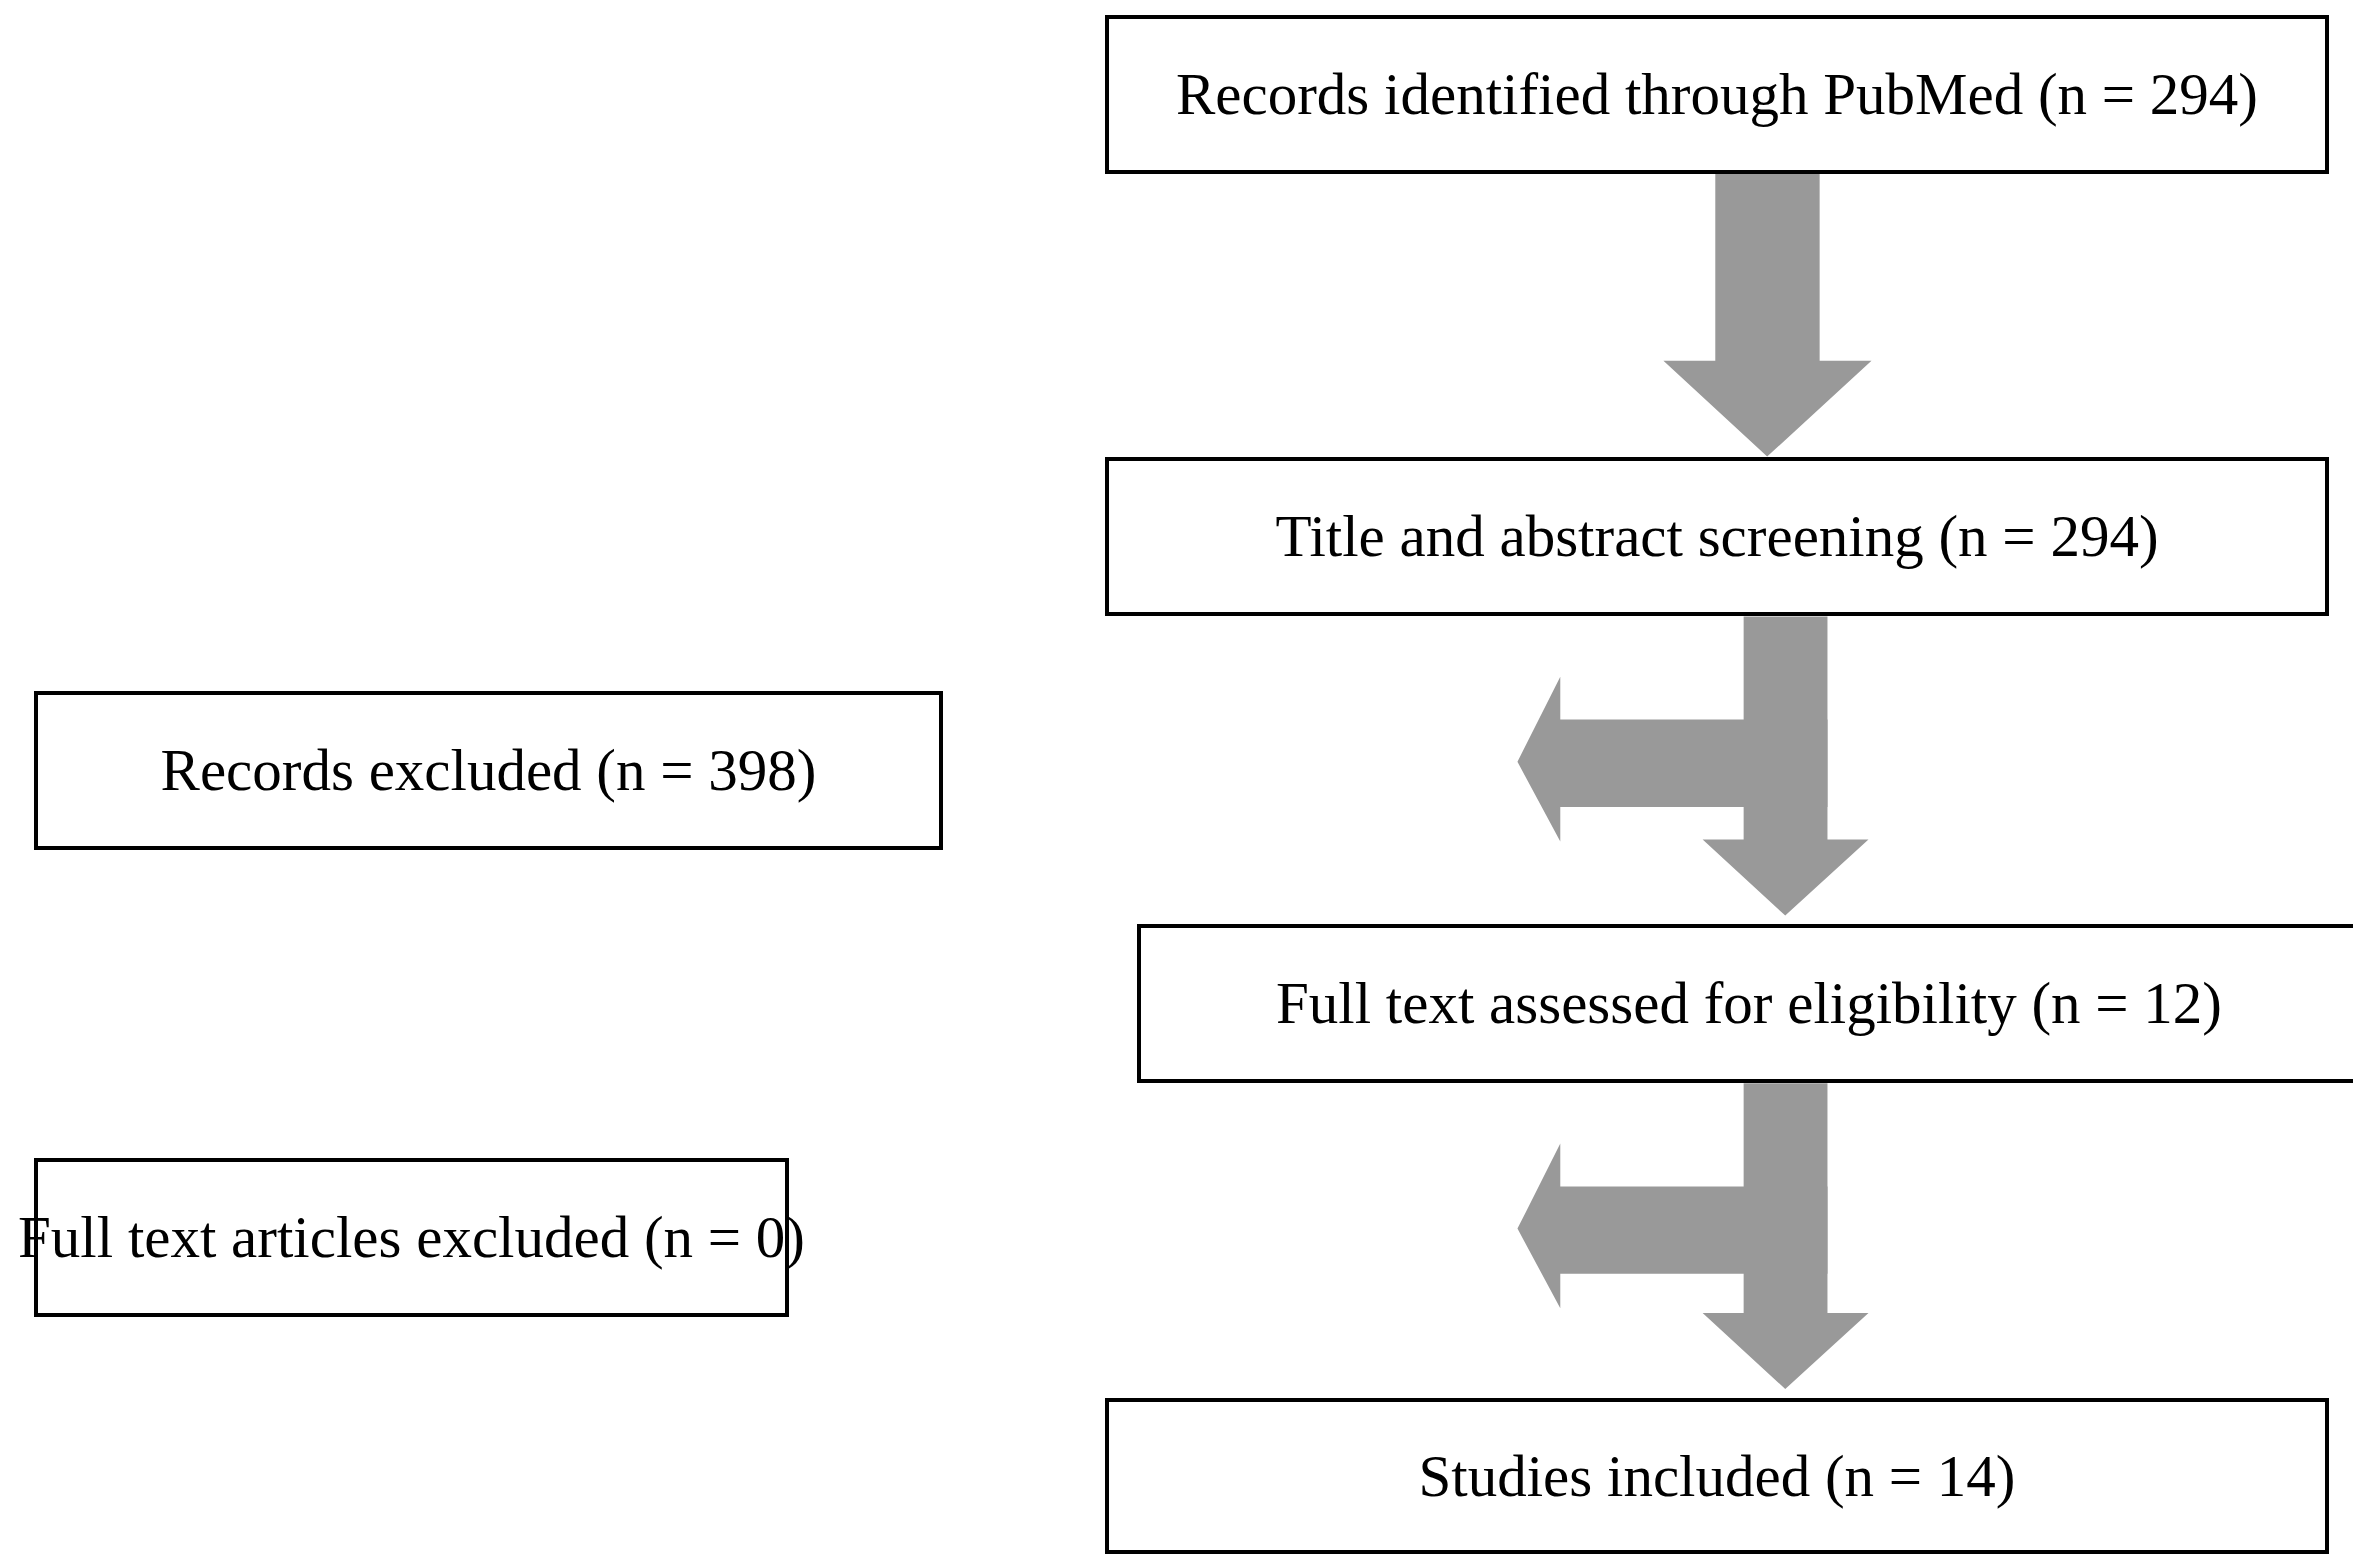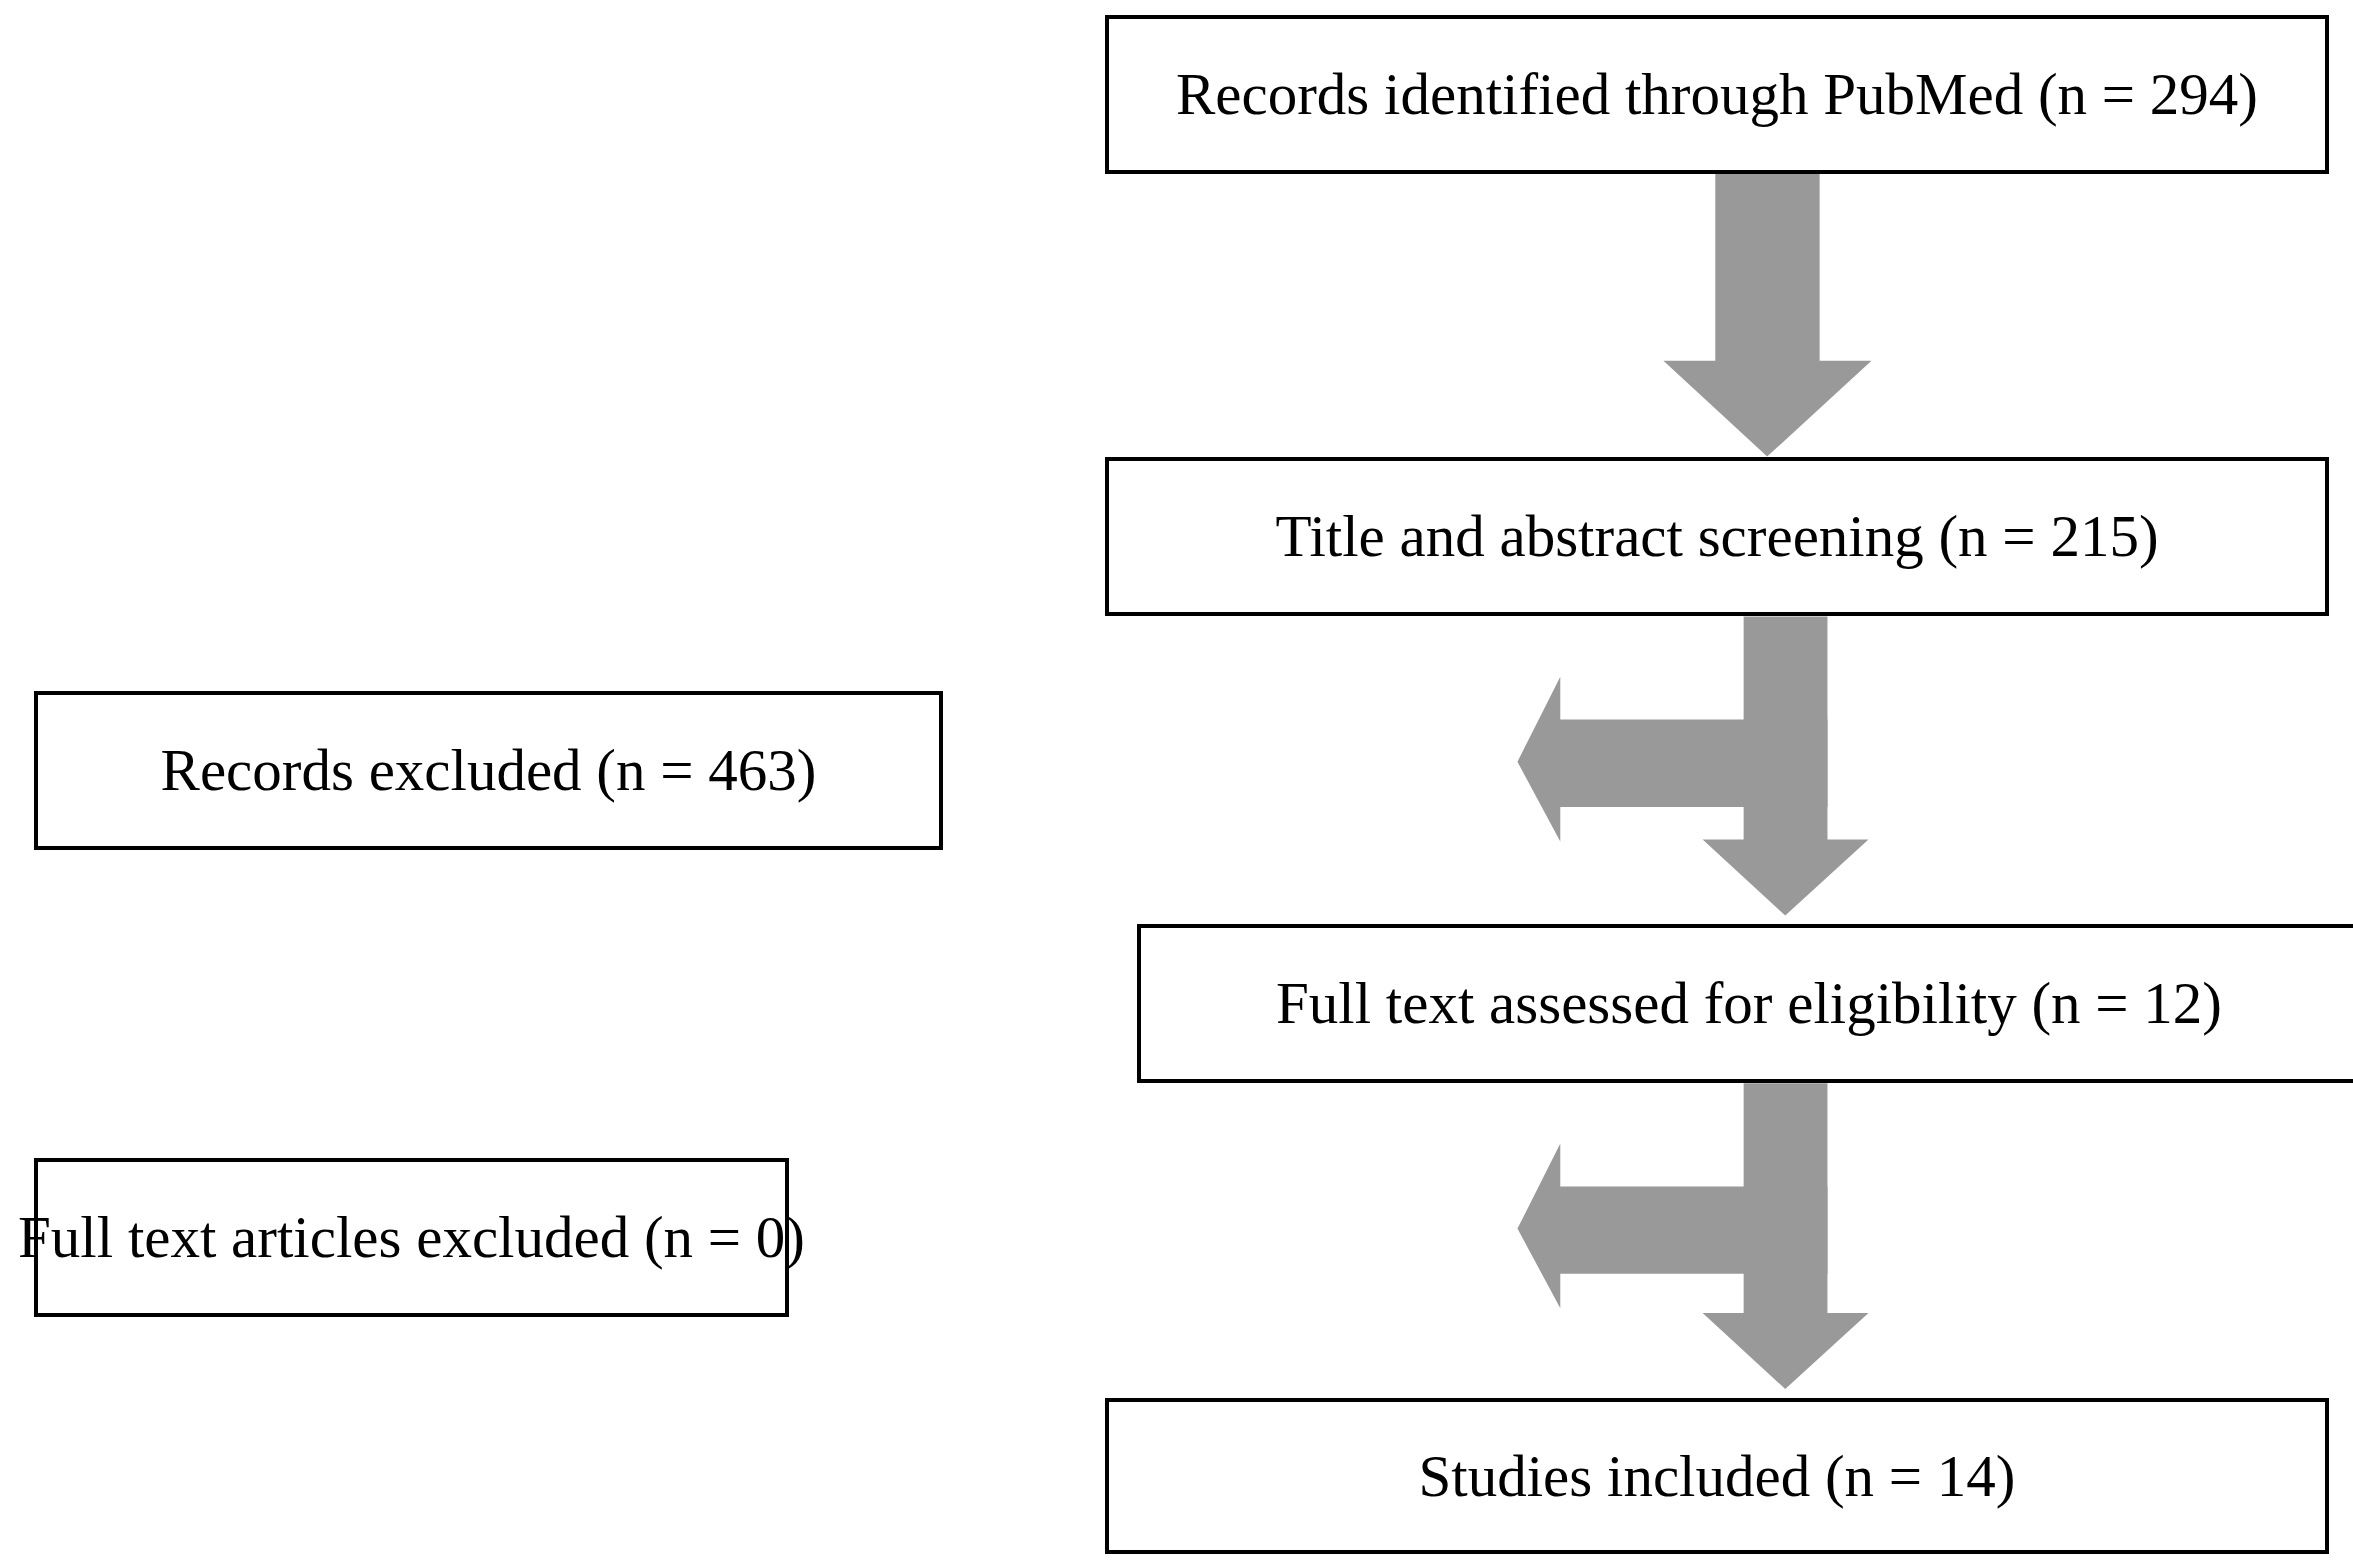--- a/index.html
+++ b/index.html
@@ -63,33 +63,33 @@
     <polygon points="2891,1796 3030,1796 3030,2177 3098,2177 2960,2303 2823,2177 2891,2177" fill="#999999"></polygon>
 
     <polygon points="2516,2037 2587,1896 2587,1967 3030,1967 3030,2112 2587,2112 2587,2169" fill="#999999"></polygon>
   </svg>
 
   <div class="flow-box" id="box-records-identified">
     <span>Records identified through PubMed (n = 294)</span>
   </div>
 
   <div class="flow-box" id="box-title-abstract">
-    <span>Title and abstract screening (n = 215)</span>
+    <span>Title and abstract screening (n = 294)</span>
   </div>
 
   <div class="flow-box" id="box-full-text-assessed">
     <span>Full text assessed for eligibility (n = 12)</span>
   </div>
 
   <div class="flow-box" id="box-studies-included">
     <span>Studies included (n = 14)</span>
   </div>
 
   <div class="flow-box" id="box-records-excluded">
-    <span>Records excluded (n = 463)</span>
+    <span>Records excluded (n = 398)</span>
   </div>
 
   <div class="flow-box" id="box-full-text-excluded">
     <span>Full text articles excluded (n = 0)</span>
   </div>
 
 </div>
 
 
 </body></html>

